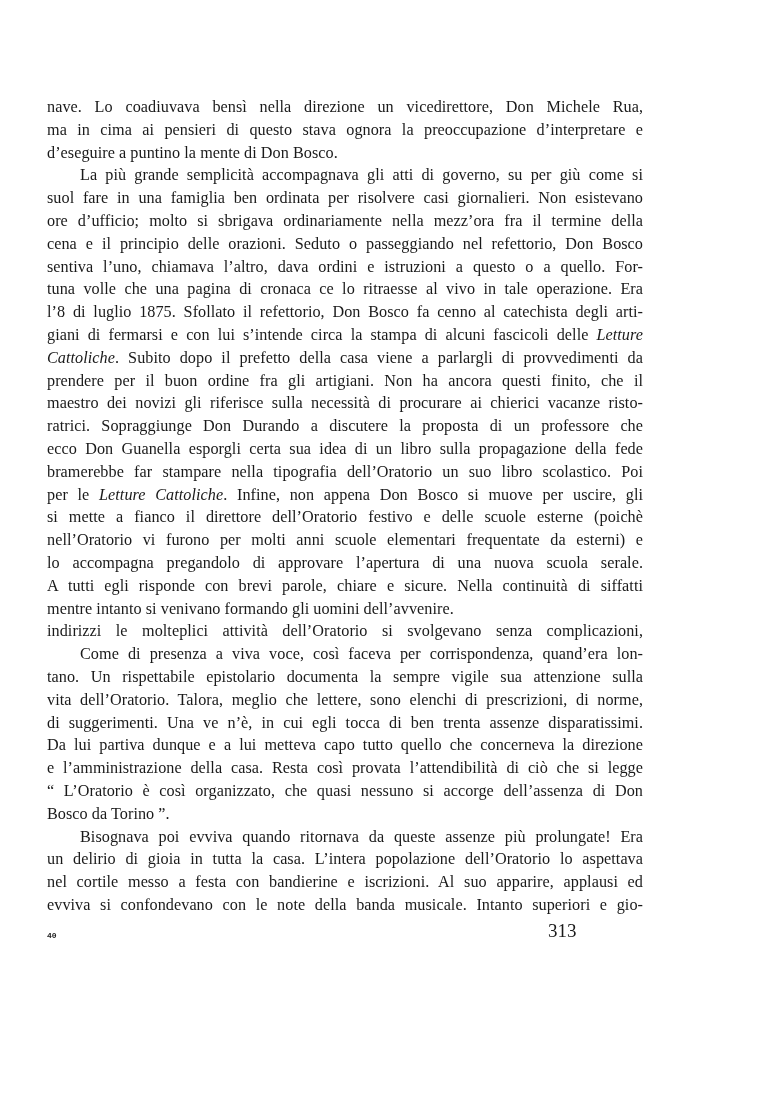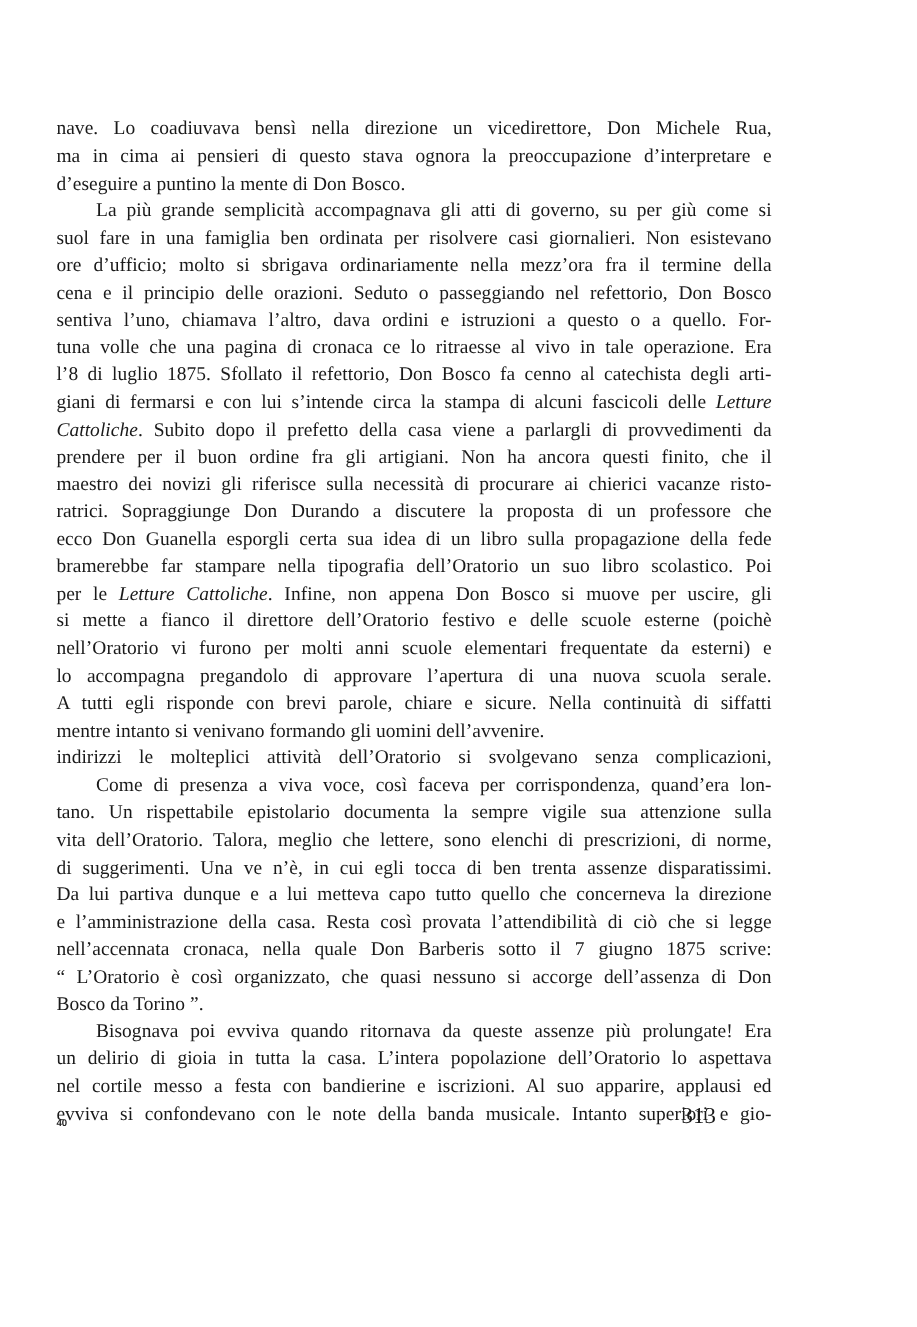--- a/index.html
+++ b/index.html
@@ -38,27 +38,27 @@
     .line.indent {
       padding-left: 33px;
     }
     .line i { }
     .footer-left {
       position: absolute;
       left: 47px;
       top: 931px;
       font-size: 8px;
       font-weight: bold;
-      font-family: Liberation Sans, sans-serif;
+      font-family: Liberation Mono, monospace;
       color: #222;
       text-align: right;
     }
     .footer-right {
       position: absolute;
-      left: 568px;
+      left: 548px;
       top: 920px;
       font-size: 19px;
       font-family: "Liberation Serif", serif;
       color: #1a1a1a;
     }
   </style>
 </head>
 <body>
 
 <div class="page" id="page-body">
@@ -90,21 +90,20 @@
       <span class="line last">mentre intanto si venivano formando gli uomini dell’avvenire.</span>
       <span class="line">indirizzi le molteplici attività dell’Oratorio si svolgevano senza complicazioni,</span>
     </div>
     <div>
       <span class="line indent">Come di presenza a viva voce, così faceva per corrispondenza, quand’era lon-</span>
       <span class="line">tano. Un rispettabile epistolario documenta la sempre vigile sua attenzione sulla</span>
       <span class="line">vita dell’Oratorio. Talora, meglio che lettere, sono elenchi di prescrizioni, di norme,</span>
       <span class="line">di suggerimenti. Una ve n’è, in cui egli tocca di ben trenta assenze disparatissimi.</span>
       <span class="line">Da lui partiva dunque e a lui metteva capo tutto quello che concerneva la direzione</span>
       <span class="line">e l’amministrazione della casa. Resta così provata l’attendibilità di ciò che si legge</span>
-      <span class="line">nell’accennata cronaca, nella quale Don Barberis sotto il 7 giugno 1875 scrive:</span>
       <span class="line">“ L’Oratorio è così organizzato, che quasi nessuno si accorge dell’assenza di Don</span>
       <span class="line last">Bosco da Torino ”.</span>
     </div>
     <div>
       <span class="line indent">Bisognava poi evviva quando ritornava da queste assenze più prolungate! Era</span>
       <span class="line">un delirio di gioia in tutta la casa. L’intera popolazione dell’Oratorio lo aspettava</span>
       <span class="line">nel cortile messo a festa con bandierine e iscrizioni. Al suo apparire, applausi ed</span>
       <span class="line">evviva si confondevano con le note della banda musicale. Intanto superiori e gio-</span>
     </div>
   </div>

